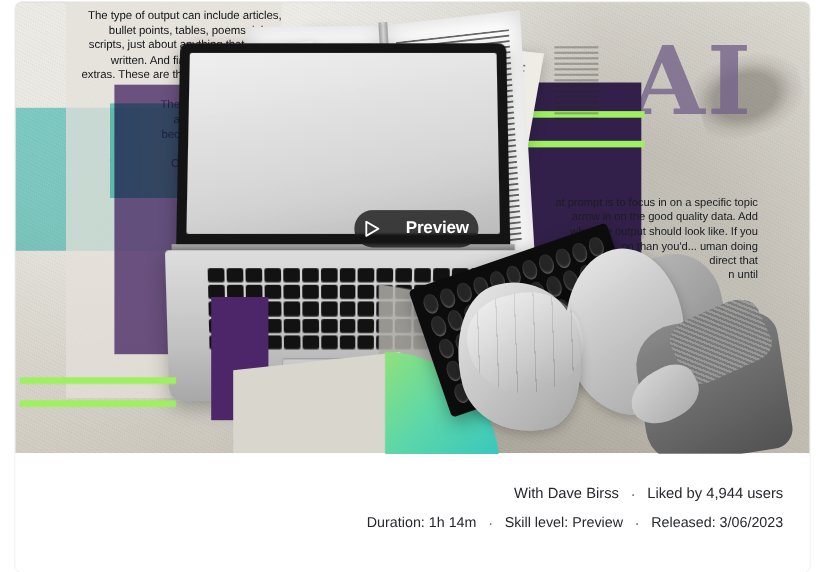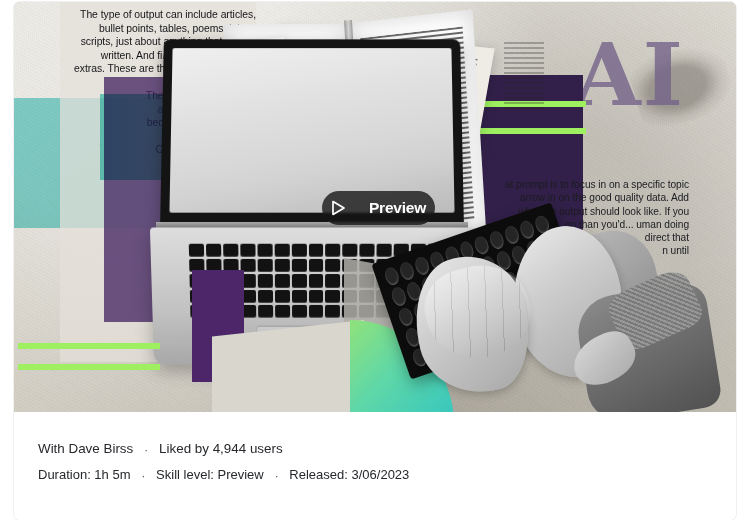--- a/index.html
+++ b/index.html
@@ -438,20 +438,21 @@
     letter-spacing: -0.35px;
     line-height: 1.15;
     white-space: nowrap;
   }
   .meta-row {
     margin-top: 11px;
     font-size: 13.4px;
     color: #26282c;
     line-height: 1.2;
     white-space: nowrap;
+    text-align: right;
   }
   .meta-row.second { margin-top: 10px; font-size: 13px; }
   .dot-sep {
     display: inline-block;
     margin: 0 7px;
     color: #5c5f65;
     font-size: 13px;
     vertical-align: middle;
   }
 </style>
@@ -724,20 +725,20 @@
   <div id="info">
 
 
     <div class="meta-row">
       <span>With Dave Birss</span>
       <span class="dot-sep">·</span>
       <span>Liked by 4,944 users</span>
     </div>
 
     <div class="meta-row second">
-      <span>Duration: 1h 5m</span>
+      <span>Duration: 1h 14m</span>
       <span class="dot-sep">·</span>
       <span>Skill level: Preview</span>
       <span class="dot-sep">·</span>
       <span>Released: 3/06/2023</span>
     </div>
   </div>
 </div>
 
 </body></html>

